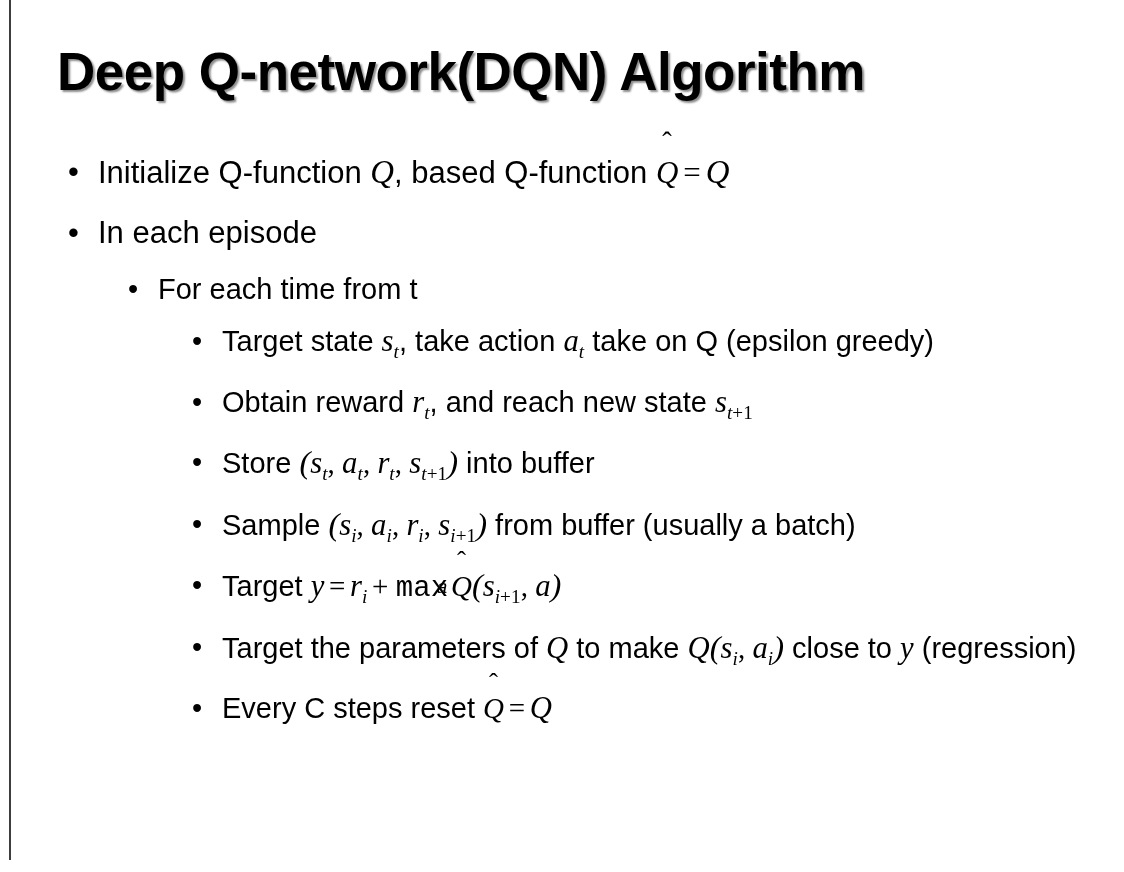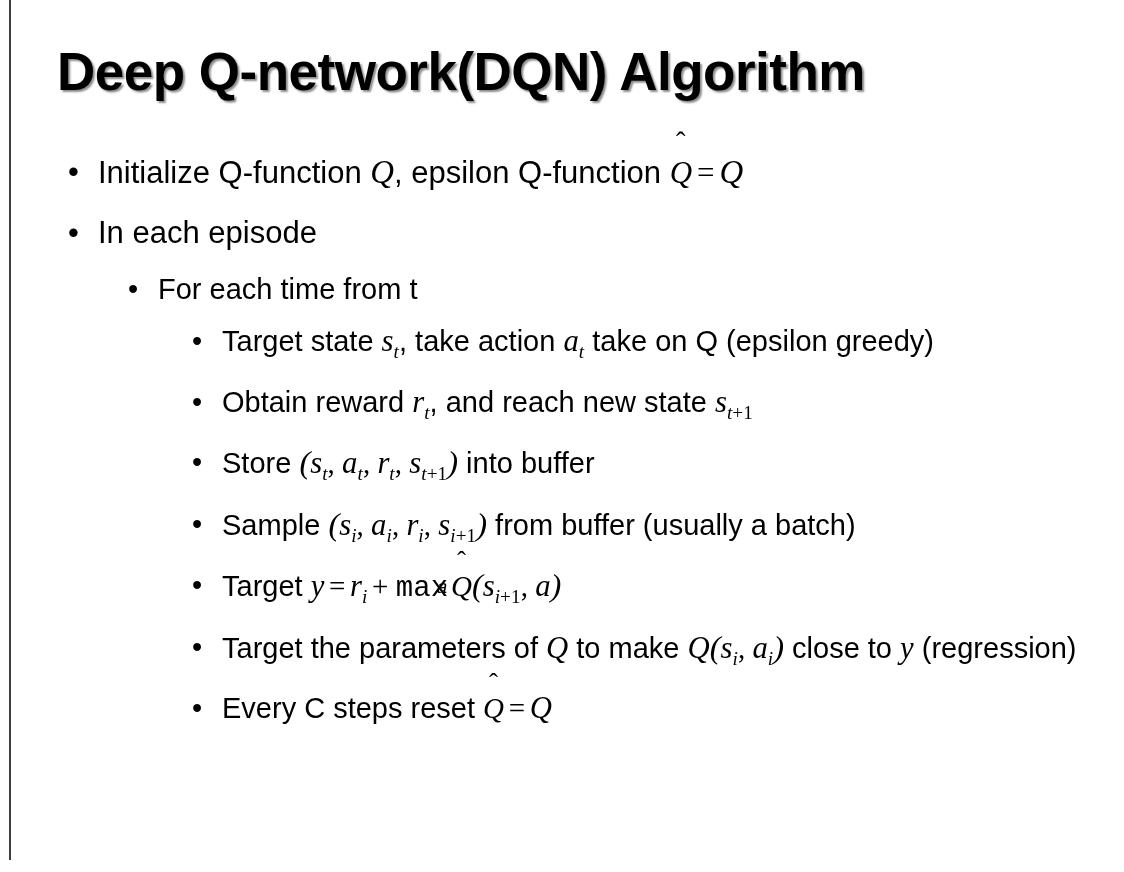--- a/index.html
+++ b/index.html
@@ -163,21 +163,21 @@
 <div class="slide">
 
   <div class="left-rule"></div>
 
   <div class="slide-title">Deep Q-network(DQN) Algorithm</div>
 
   <div class="body">
 
     <div class="bullet-row lvl1">
       <span class="dot">•</span>
-      <span class="txt"><span>Initialize Q-function </span><span class="m">Q</span><span>, epsilon Q-function </span><span class="hat"><span class="acc">̂</span><span class="base">Q</span></span><span class="op">=</span><span class="m">Q</span></span>
+      <span class="txt"><span>Initialize Q-function </span><span class="m">Q</span><span>, based Q-function </span><span class="hat"><span class="acc">̂</span><span class="base">Q</span></span><span class="op">=</span><span class="m">Q</span></span>
     </div>
 
     <div class="bullet-row lvl1">
       <span class="dot">•</span>
       <span class="txt">In each episode</span>
     </div>
 
     <div class="bullet-row lvl2">
       <span class="dot">•</span>
       <span class="txt">For each time from t</span>

